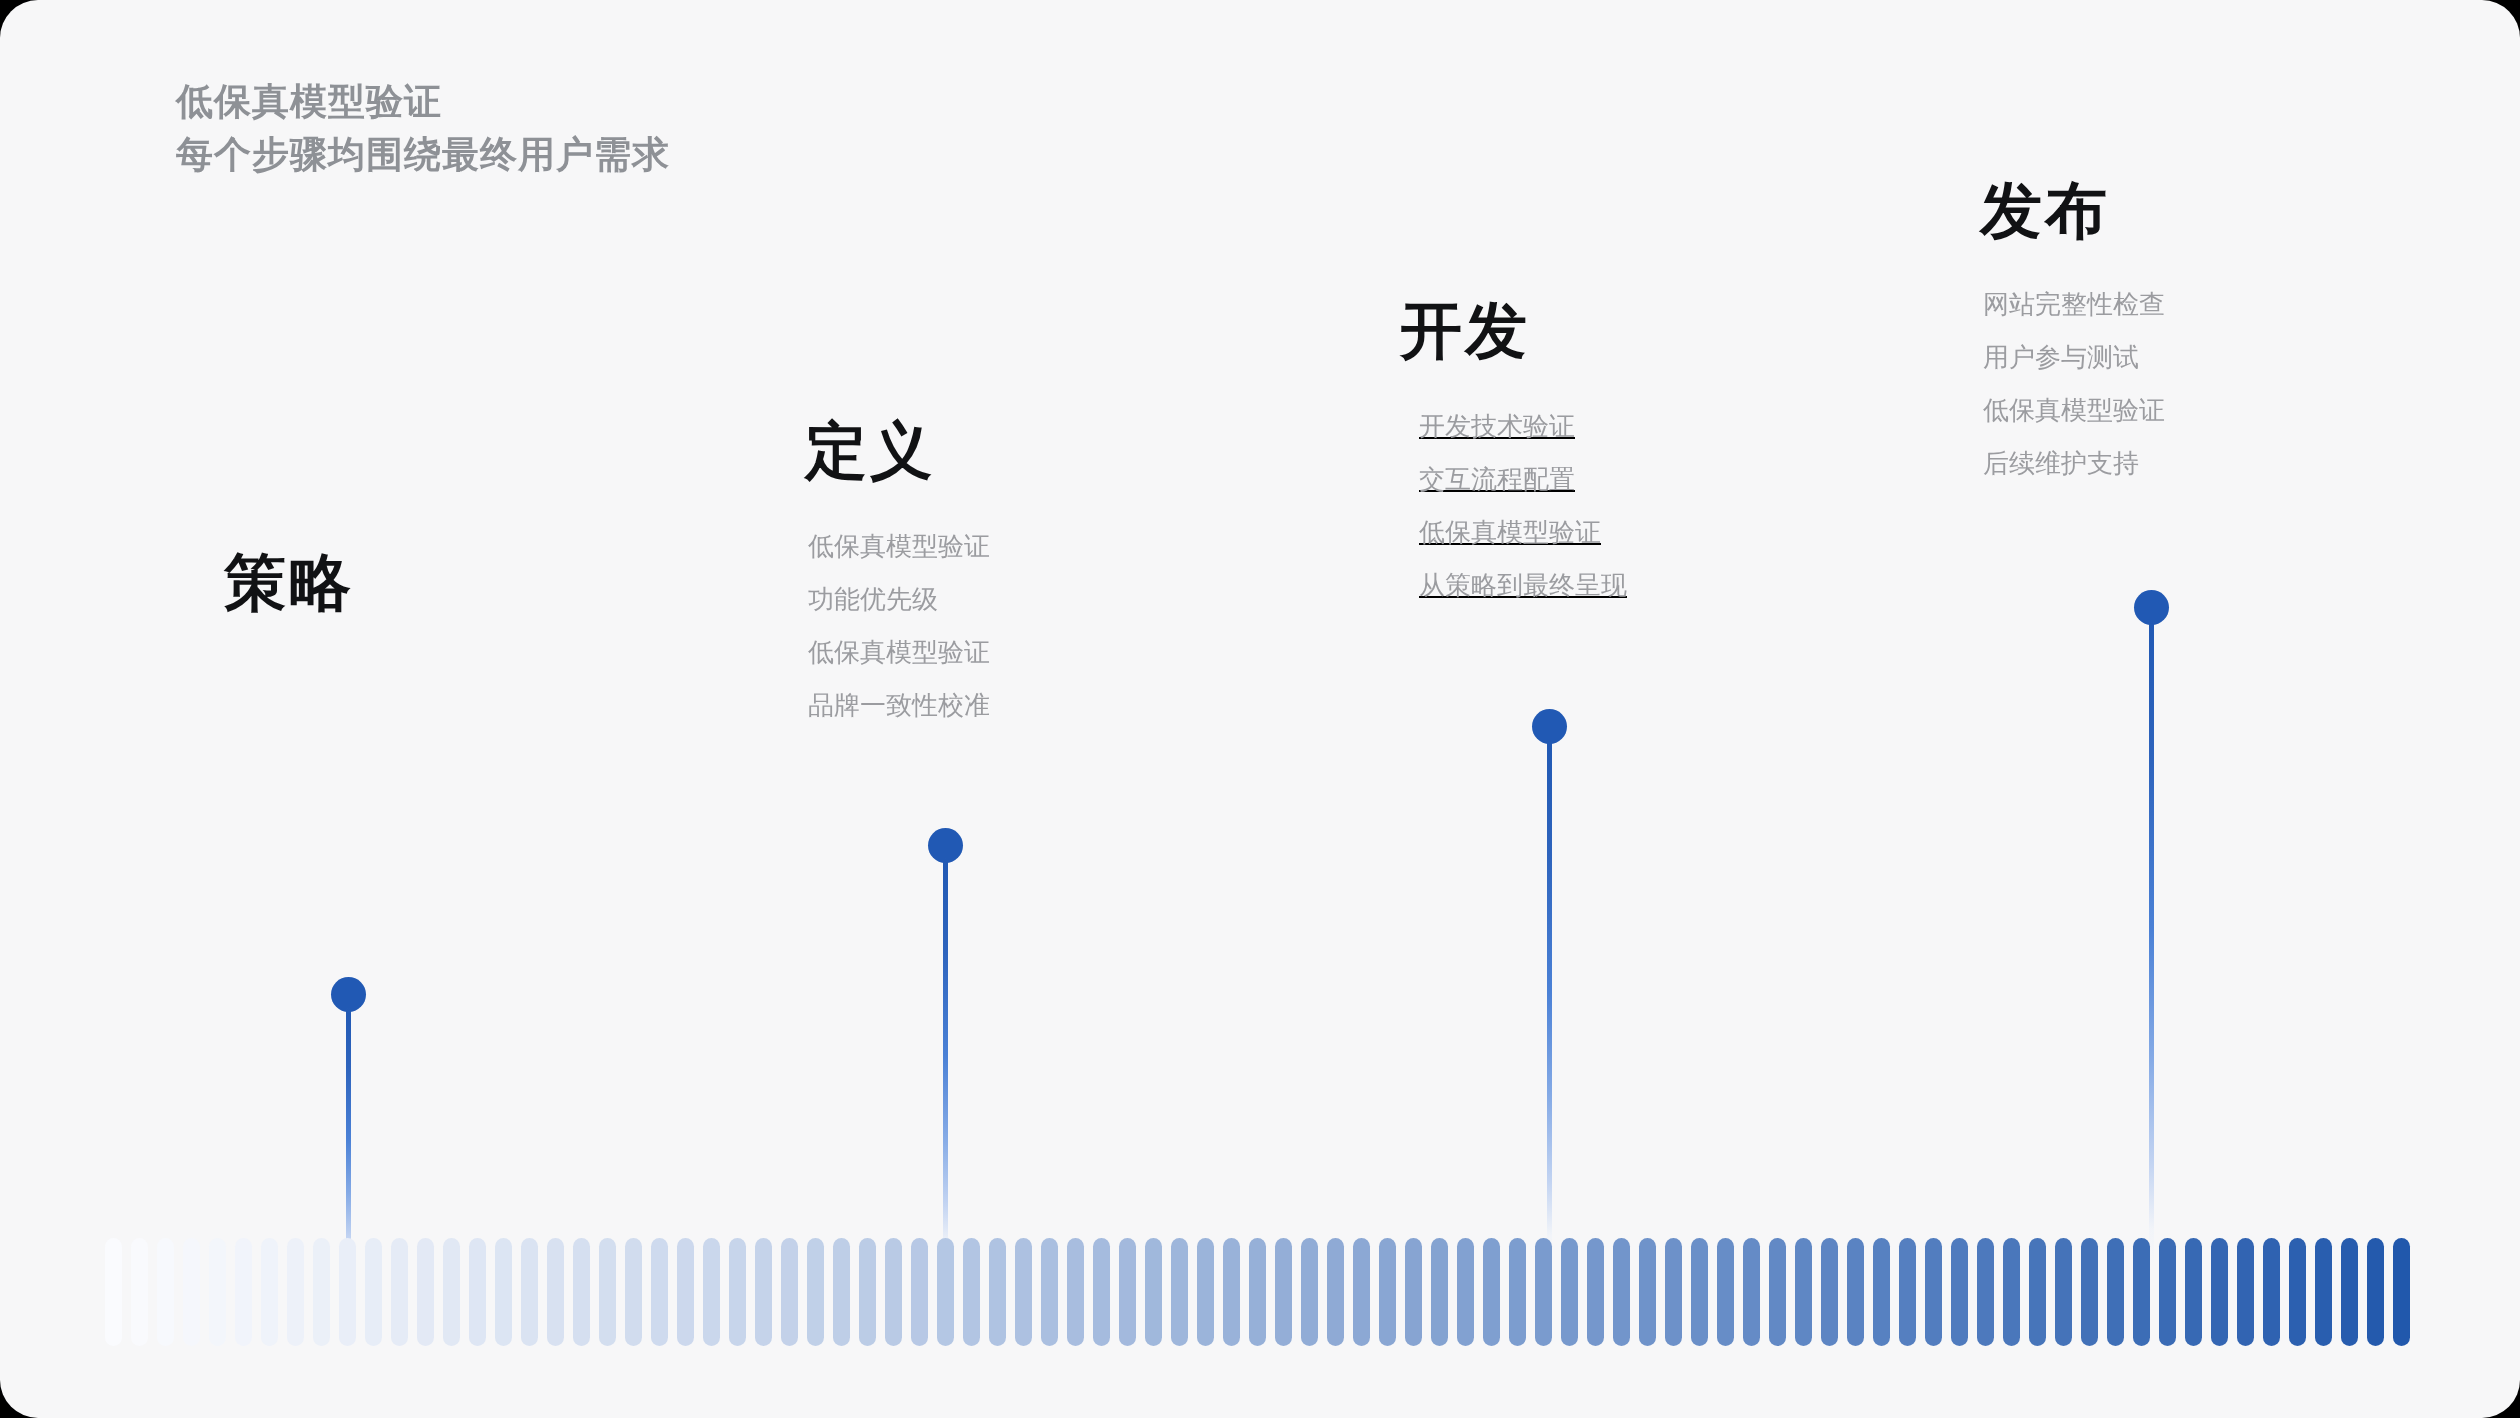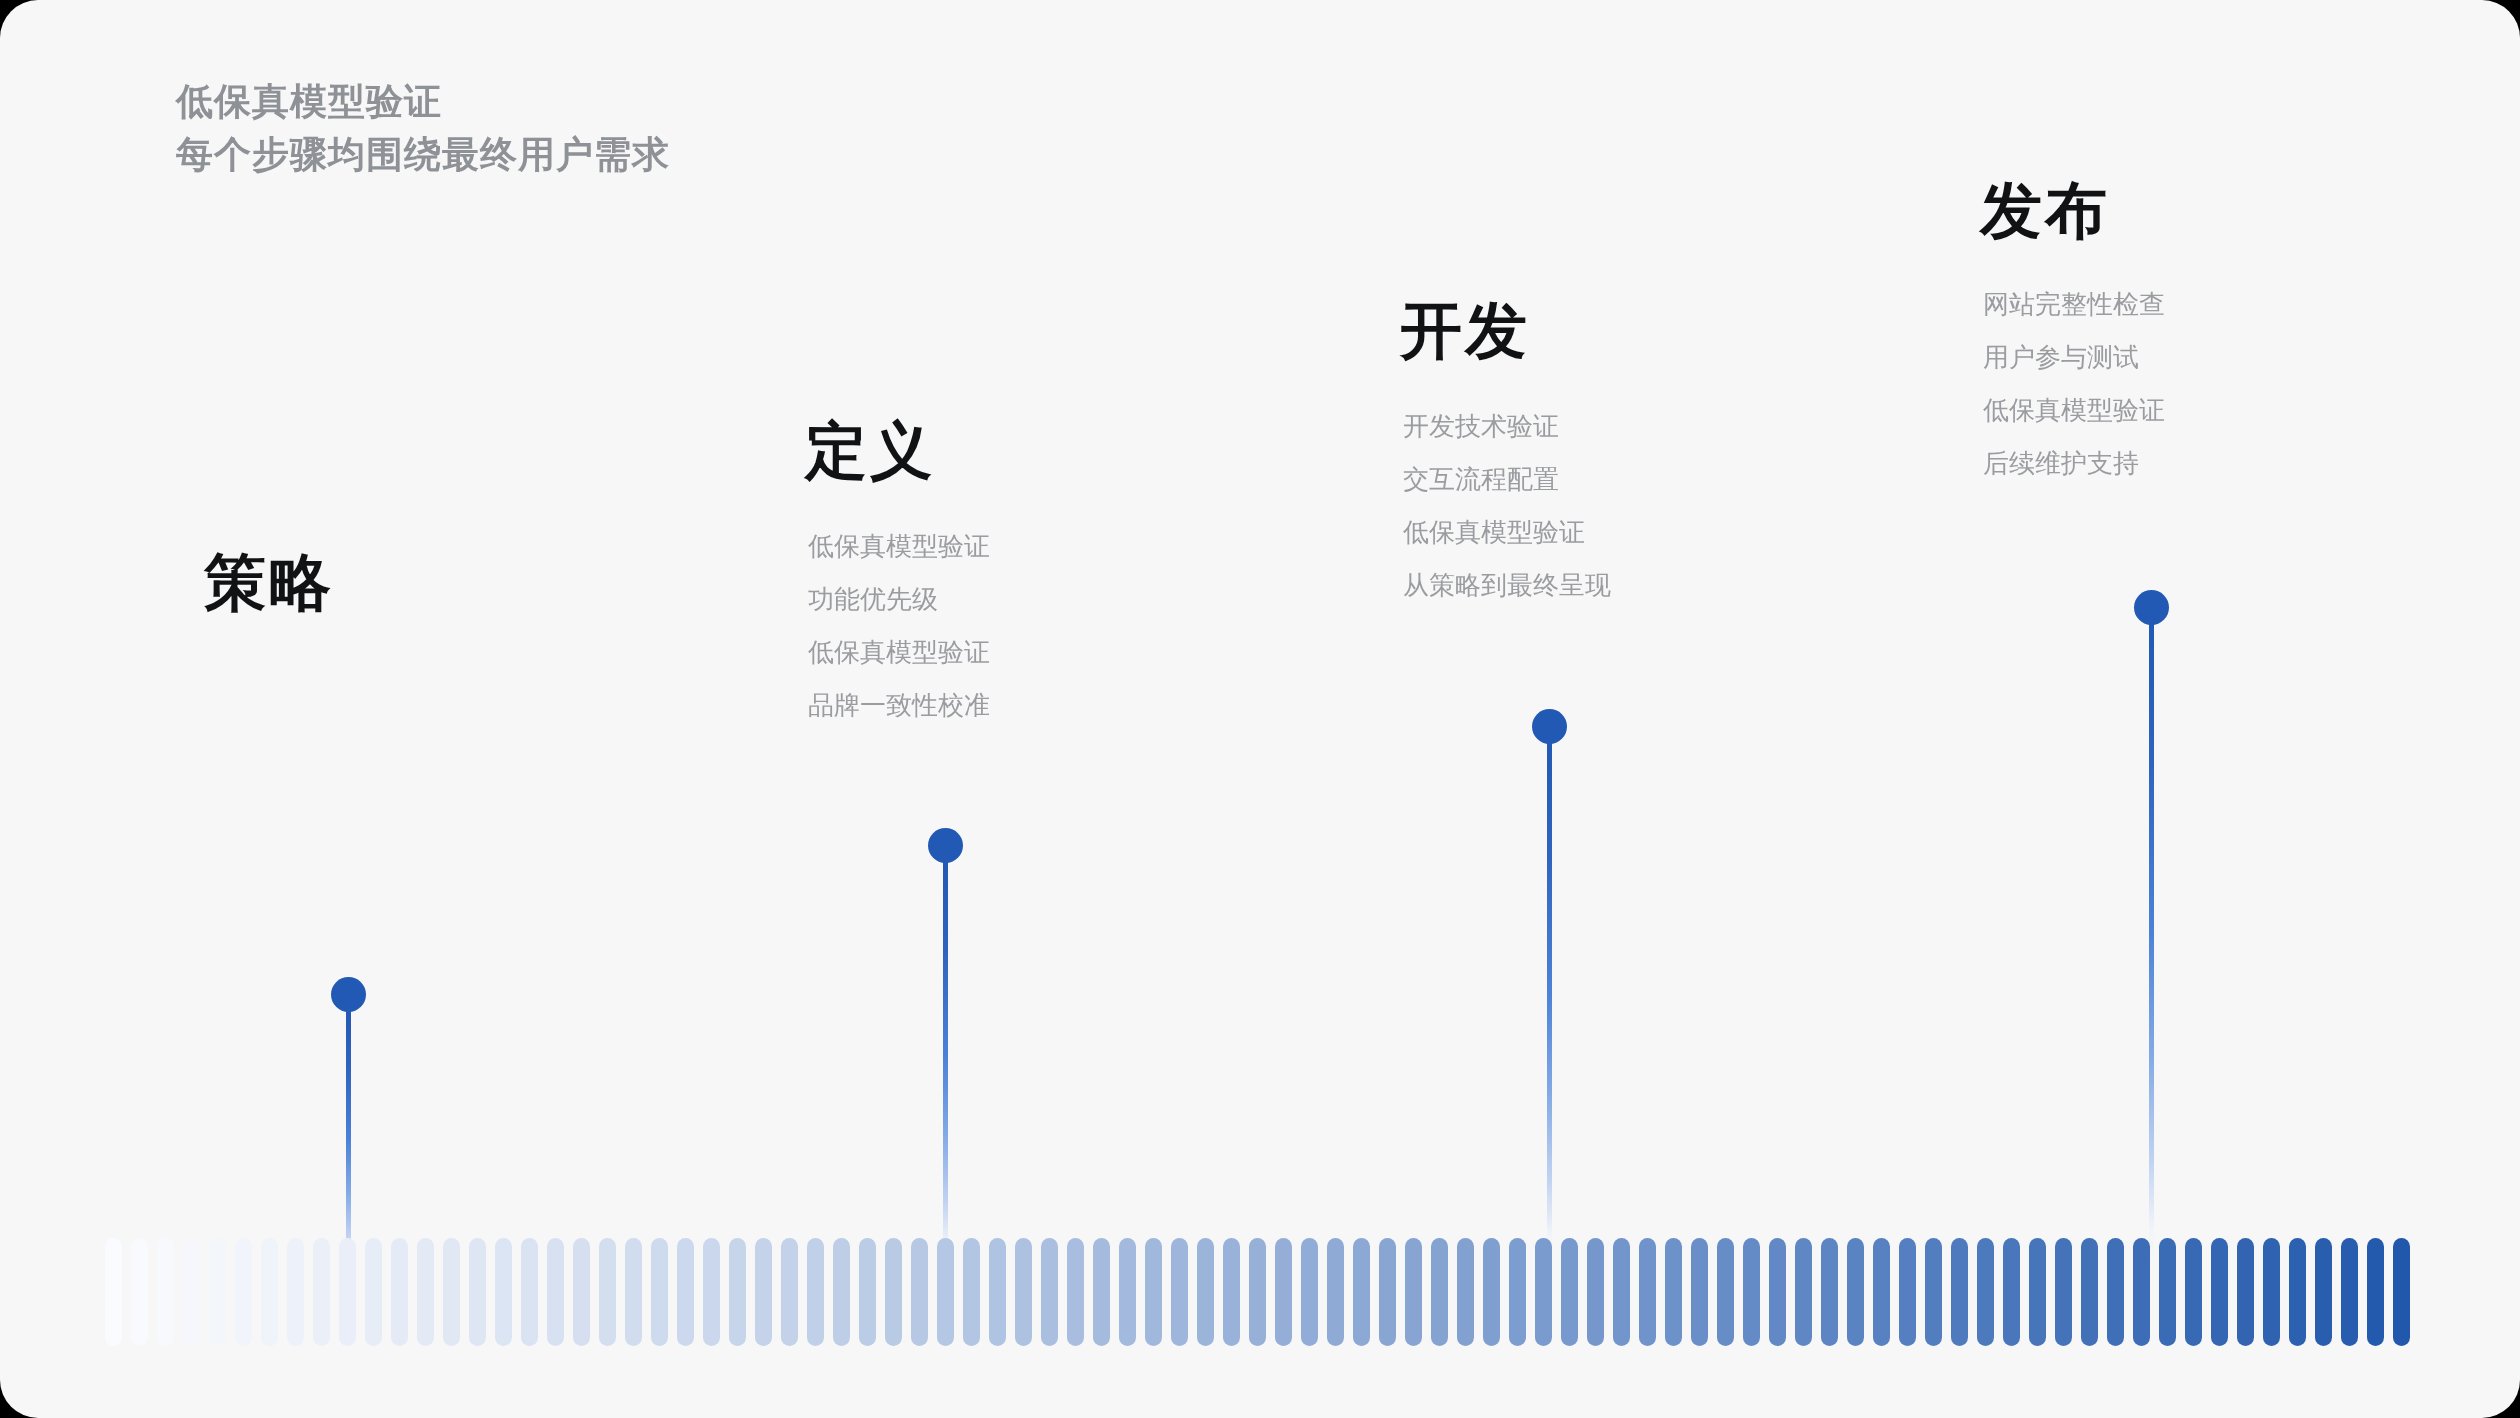--- a/index.html
+++ b/index.html
@@ -58,28 +58,28 @@
   }
   .stage-list li {
     font-size: 26px;
     font-weight: 400;
     color: #9B9CA0;
     line-height: 53px;
     white-space: nowrap;
   }
 
   
-  #stage-1 { left: 204px; top: 552px; }
+  #stage-1 { left: 224px; top: 552px; }
   #stage-1 .stage-list { margin-top: 38px; margin-left: 3px; }
 
   #stage-2 { left: 805px; top: 420px; }
   #stage-2 .stage-list { margin-top: 38px; margin-left: 3px; }
 
   #stage-3 { left: 1400px; top: 300px; }
-  #stage-3 .stage-list { margin-top: 38px; margin-left: 3px; }
+  #stage-3 .stage-list { margin-top: 38px; margin-left: 19px; text-decoration: underline; }
 
   #stage-4 { left: 1980px; top: 180px; }
   #stage-4 .stage-list { margin-top: 38px; margin-left: 3px; font-family: Liberation Mono, monospace; }
 
   
   .pin {
     position: absolute;
     width: 36px;
   }
   .pin-dot {

